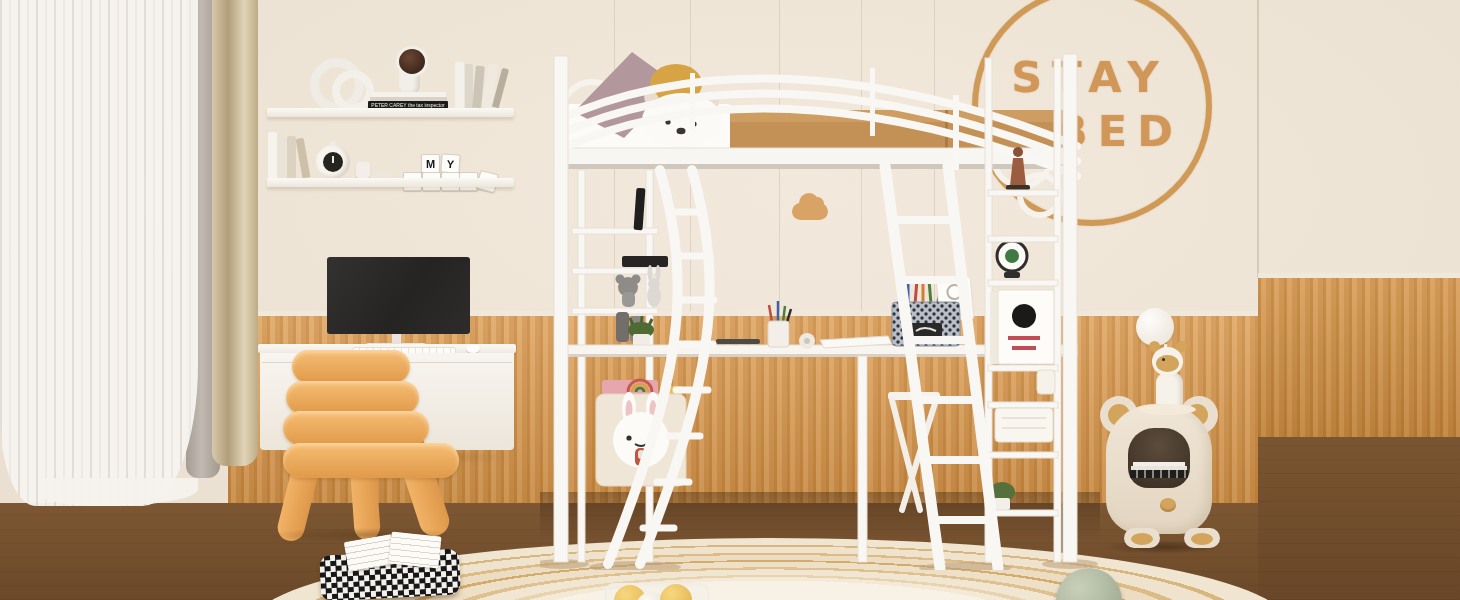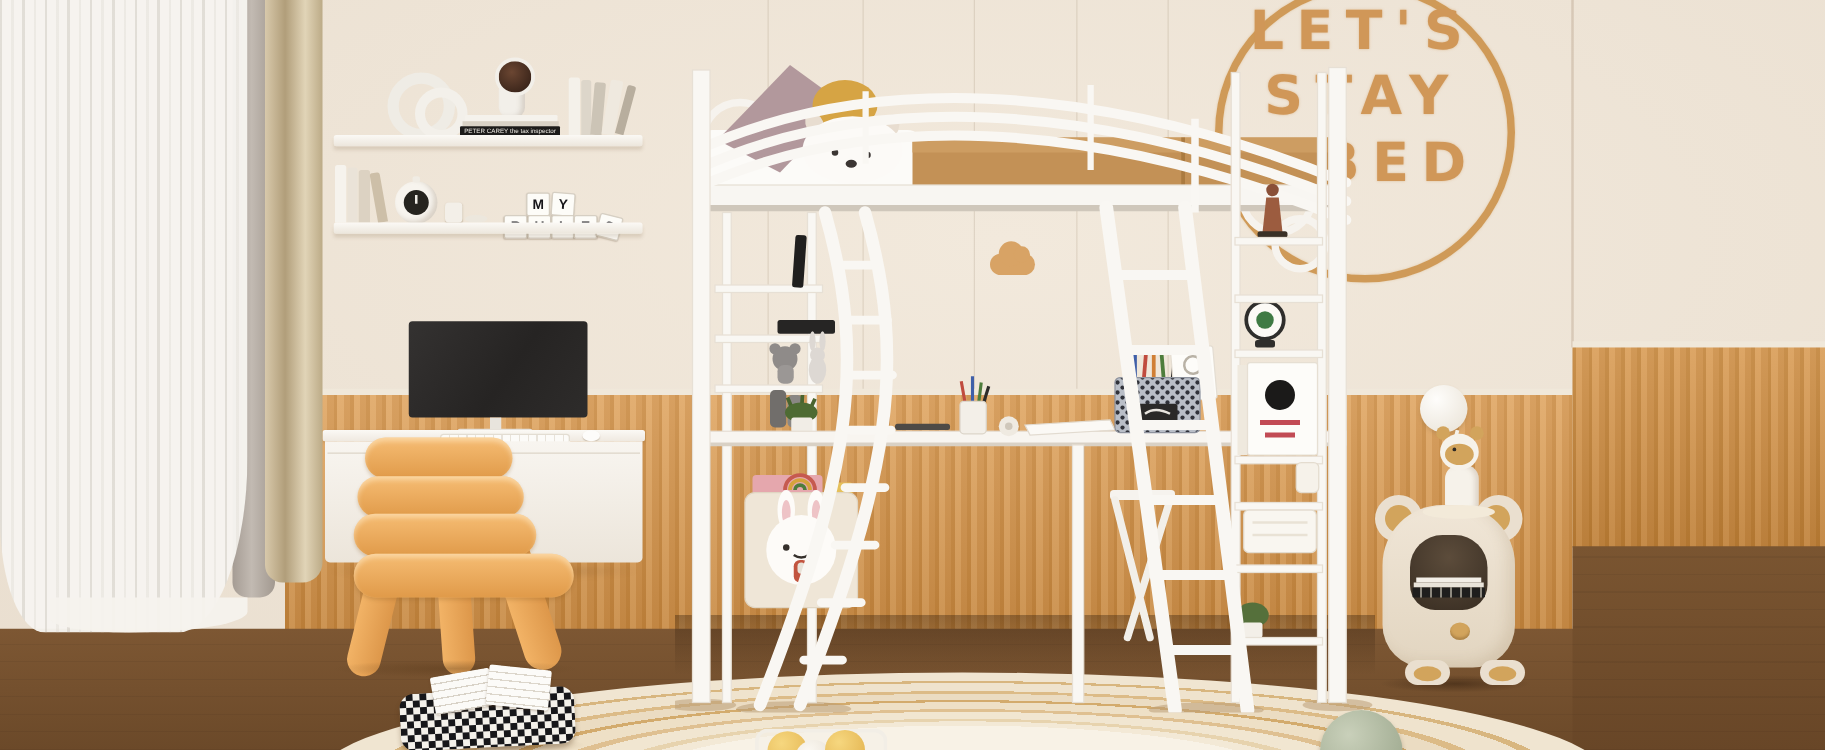--- a/index.html
+++ b/index.html
@@ -30,21 +30,20 @@
 
   <div class="abs seam" style="left:614px;top:0;height:315px;"></div>
   <div class="abs seam" style="left:690px;top:0;height:315px;"></div>
   <div class="abs seam" style="left:779px;top:0;height:315px;"></div>
   <div class="abs seam" style="left:861px;top:0;height:315px;"></div>
   <div class="abs seam" style="left:934px;top:0;height:315px;"></div>
   <div class="abs" style="left:1257px;top:0;width:2px;height:278px;background:rgba(150,120,90,.25);"></div>
 
   <div class="abs" style="left:960px;top:-14px;width:260px;height:250px;">
     <div class="abs" style="left:12px;top:0px;width:228px;height:228px;border:6px solid #cf9a58;border-radius:50%;box-shadow:0 0 2px rgba(207,154,88,.4), inset 0 0 2px rgba(207,154,88,.4);"></div>
-    <div class="abs neon" style="left:0;top:14px;width:260px;">LET'S</div>
     <div class="abs neon" style="left:0;top:66px;width:260px;">STAY</div>
     <div class="abs neon" style="left:0;top:120px;width:260px;text-indent:58px;">BED</div>
   </div>
 
   <div class="abs" style="left:228px;top:311px;width:1030px;height:6px;background:#f0e8da;"></div>
   <div class="abs" style="left:228px;top:316px;width:1030px;height:189px;
     background:linear-gradient(180deg,rgba(255,255,255,.12),rgba(90,50,10,.14)),repeating-linear-gradient(90deg,#c9893f 0 3px,#dfa45f 3px 8px,#d2934b 8px 13px);"></div>
   <div class="abs" style="left:1258px;top:273px;width:202px;height:6px;background:#f0e8da;"></div>
   <div class="abs" style="left:1258px;top:278px;width:202px;height:160px;
     background:linear-gradient(180deg,rgba(255,255,255,.10),rgba(90,50,10,.16)),repeating-linear-gradient(90deg,#c28338 0 3px,#d99c55 3px 8px,#cc8d44 8px 13px);"></div>

